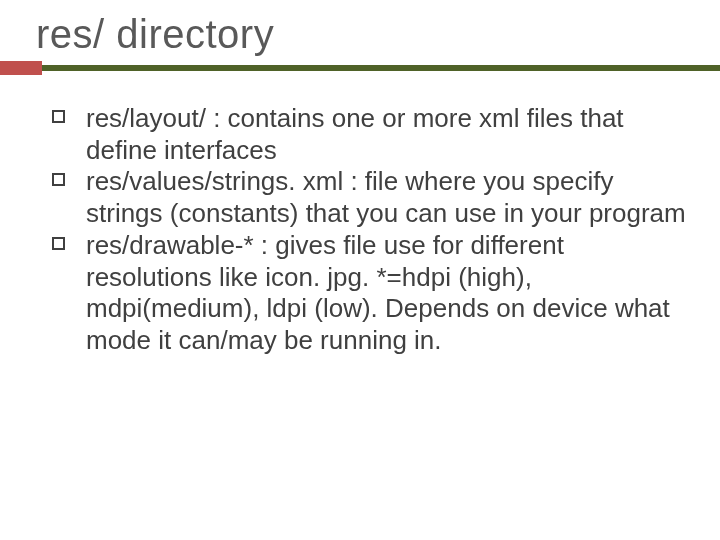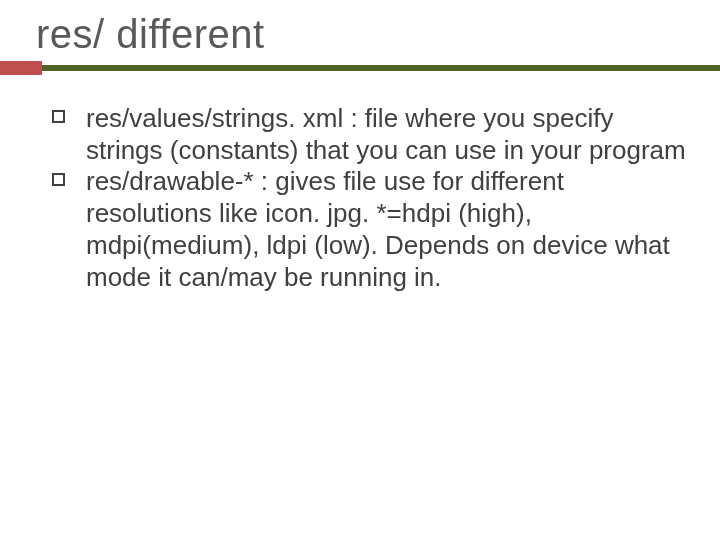--- a/index.html
+++ b/index.html
@@ -70,22 +70,23 @@
     height: 13px;
     border: 2px solid #404040;
     box-sizing: border-box;
     background: transparent;
   }
 </style>
 </head>
 <body>
 
 <div class="slide">
-  <h1 class="title">res/  different</h1>
+  <h1 class="title">res/  directory</h1>
   <div class="rule">
     <div class="rule-bar"></div>
     <div class="rule-accent"></div>
   </div>
   <ul class="bullets">
+    <li><span>res/layout/  : contains one or more xml files that define interfaces</span></li>
     <li><span>res/values/strings. xml :  file where you specify strings (constants) that you can use in your program</span></li>
     <li><span>res/drawable-*  : gives file use for different resolutions like icon. jpg.   *=hdpi (high), mdpi(medium), ldpi (low).   Depends on device what mode it can/may be running in.</span></li>
   </ul>
 </div>
 
 </body></html>

